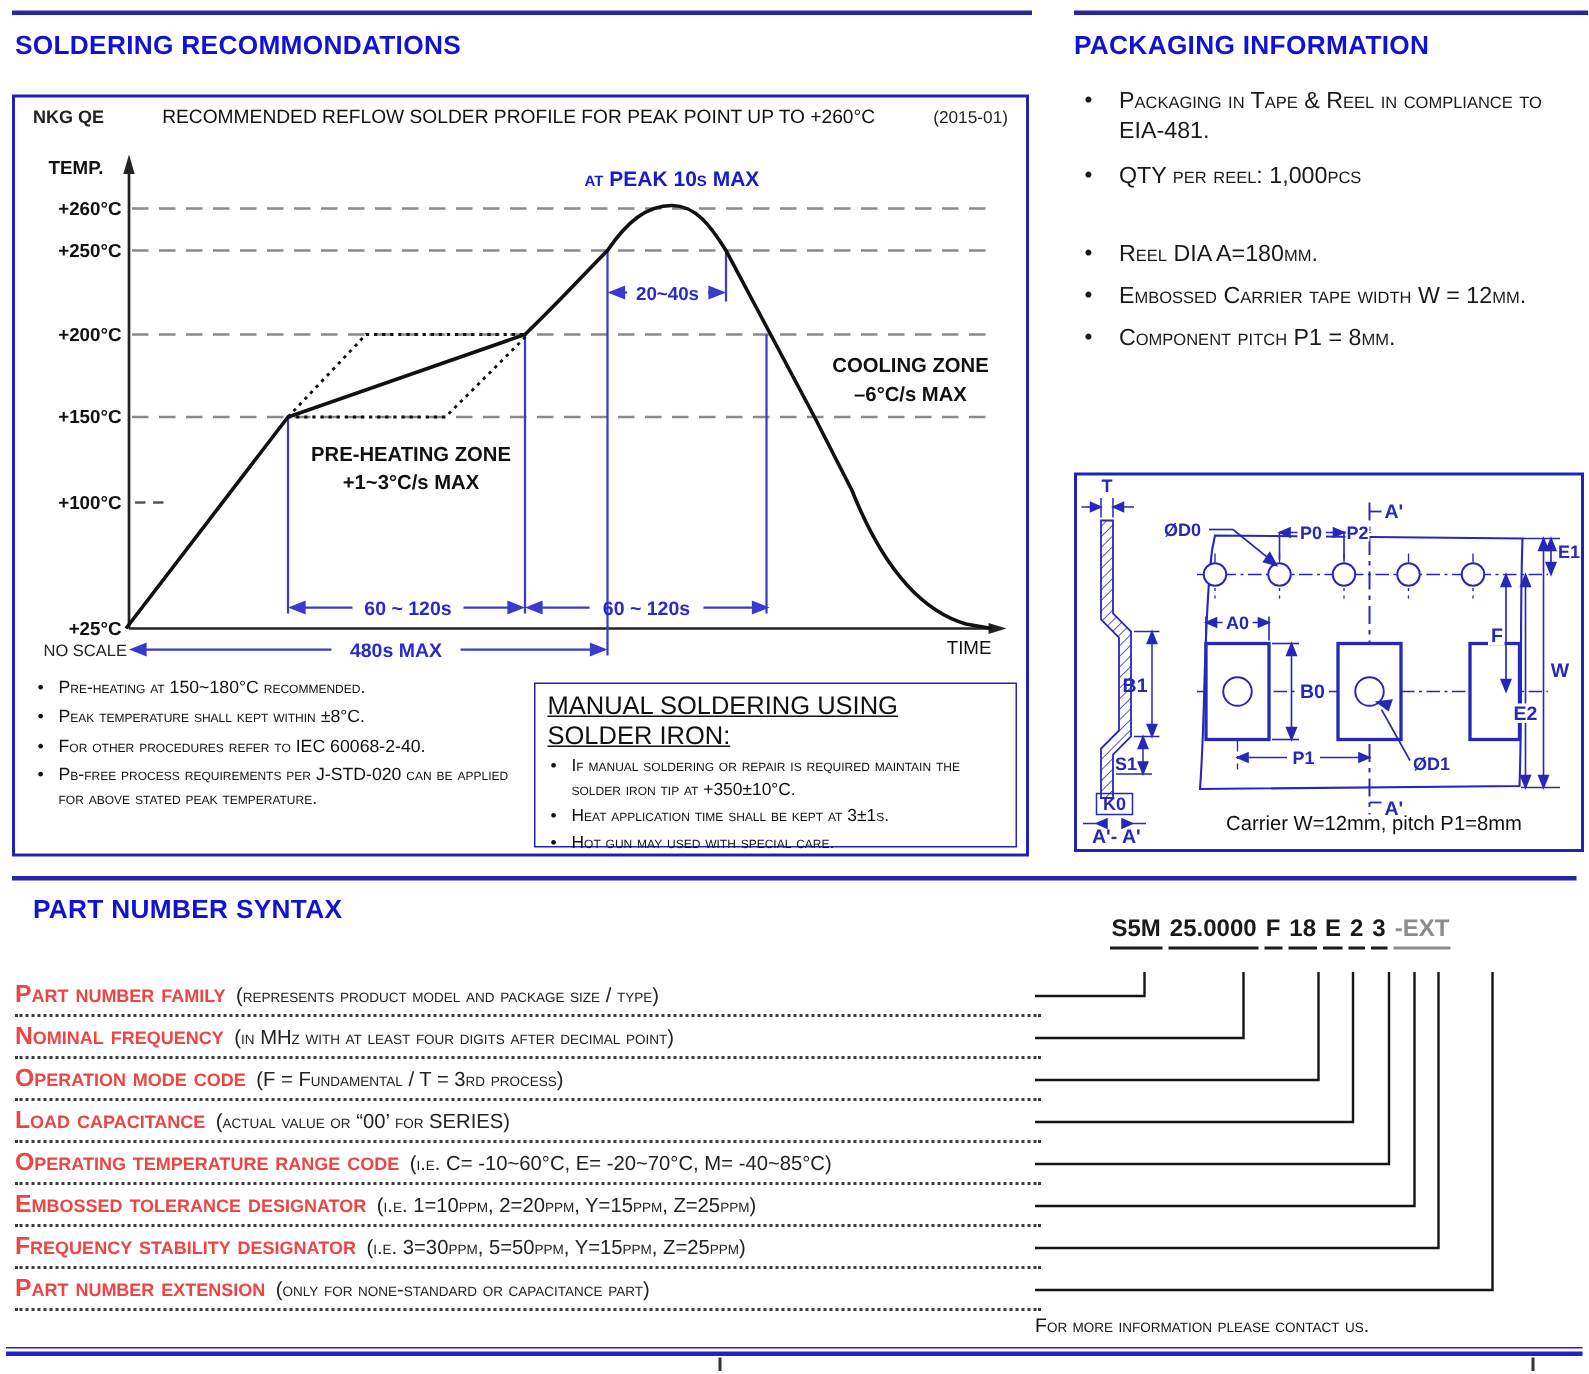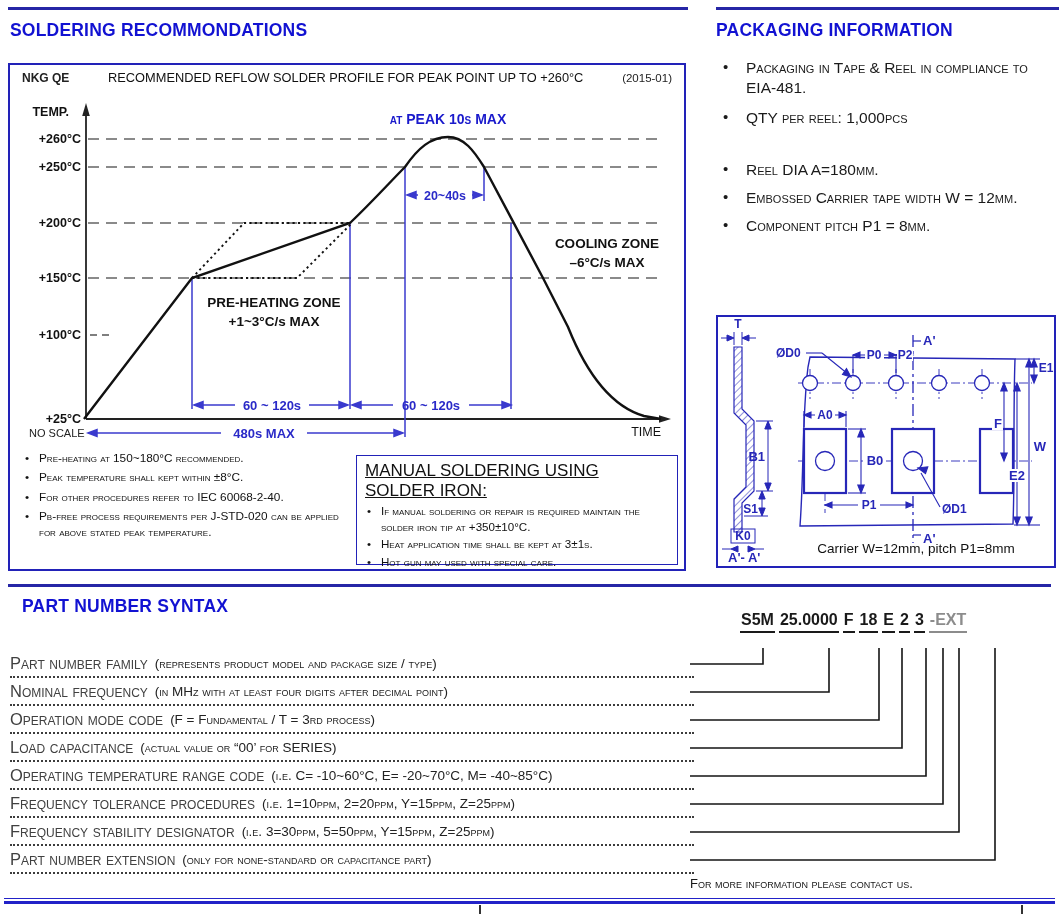--- a/index.html
+++ b/index.html
@@ -29,21 +29,21 @@
   .pk{position:relative;padding-left:30px;margin-bottom:8px;font-size:15.5px;line-height:1.3;color:#1a1a1a;}
   .pk::before{content:"•";position:absolute;left:7px;top:-1px;font-size:15px;}
   #tape-box{position:absolute;left:716px;top:315px;width:336px;height:249px;border:2px solid #2222b8;}
   
   #pn-heading{top:596px;left:22px;}
   #pn-example{position:absolute;left:740px;top:610px;display:flex;gap:4px;}
   .seg{font-size:16px;font-weight:bold;color:#1a1a1a;line-height:1.2;border-bottom:2.5px solid #1a1a1a;padding:0 1px 2px 1px;white-space:pre;}
   .seg.gray{color:#8c8c8c;border-bottom-color:#8c8c8c;}
   #pn-rows{position:absolute;left:10px;top:650px;}
   .pn-row{position:relative;height:28px;width:684px;border-bottom:2px dotted #3c3c3c;display:flex;align-items:center;gap:7px;white-space:nowrap;box-sizing:border-box;}
-  .pn-row .lbl{font-size:16.5px;font-weight:normal;font-variant:small-caps;color:#404040;}
+  .pn-row .lbl{font-size:16.5px;font-weight:bold;font-variant:small-caps;color:#ef4444;}
   .pn-row .det{font-size:13.5px;font-variant:small-caps;color:#222;}
   #contact-note{position:absolute;left:690px;top:876px;font-size:13px;color:#161616;}
   #connector-svg{position:absolute;left:0;top:0;pointer-events:none;}
   .tick{position:absolute;width:2px;height:9px;background:#333;}
   
   text{font-family:"Liberation Sans",sans-serif;}
   .ax{font-size:12.5px;font-weight:bold;fill:#111;}
   .axs{font-size:11px;fill:#222;}
   .dim{font-size:13px;font-weight:bold;fill:#2a2ac8;}
   .zone{font-size:13.5px;font-weight:bold;fill:#111;}
@@ -369,21 +369,21 @@
     </div>
     <div class="pn-row">
       <span class="lbl">Load capacitance</span>
       <span class="det">(actual value or “00’ for SERIES)</span>
     </div>
     <div class="pn-row">
       <span class="lbl">Operating temperature range code</span>
       <span class="det">(i.e. C= -10~60°C, E= -20~70°C, M= -40~85°C)</span>
     </div>
     <div class="pn-row">
-      <span class="lbl">Frequency tolerance procedures</span>
+      <span class="lbl">Embossed tolerance designator</span>
       <span class="det">(i.e. 1=10ppm, 2=20ppm, Y=15ppm, Z=25ppm)</span>
     </div>
     <div class="pn-row">
       <span class="lbl">Frequency stability designator</span>
       <span class="det">(i.e. 3=30ppm, 5=50ppm, Y=15ppm, Z=25ppm)</span>
     </div>
     <div class="pn-row">
       <span class="lbl">Part number extension</span>
       <span class="det">(only for none-standard or capacitance part)</span>
     </div>

